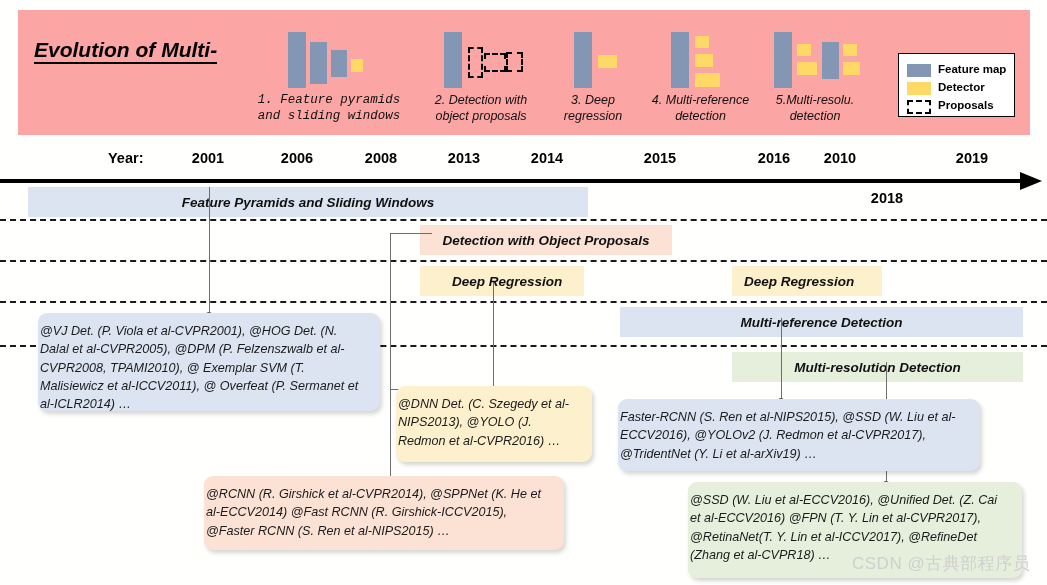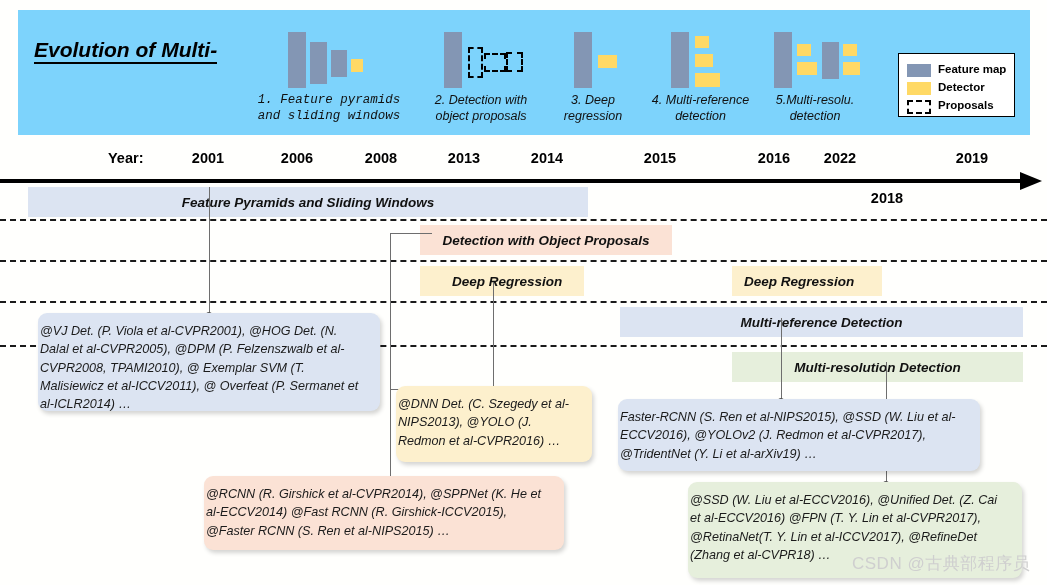--- a/index.html
+++ b/index.html
@@ -7,21 +7,21 @@
     width:1047px;height:585px;
     background:#fffffd;
     font-family:"Liberation Sans", sans-serif;
     position:relative;overflow:hidden;
   }
   #stage{position:absolute;left:0;top:0;width:1047px;height:585px;}
 
   
   .header-panel{
     position:absolute;left:18px;top:10px;width:1012px;height:125px;
-    background:#7dd3fc;
+    background:#fca5a5;
   }
   .title{
     position:absolute;left:16px;top:26px;width:230px;
     font-size:21px;font-weight:bold;font-style:italic;
     line-height:1.35;color:#000;
   }
   .title span{
     border-bottom:2.5px solid #000;display:inline;
     padding-bottom:1px;
   }
@@ -195,21 +195,21 @@
 
   <div class="year-word">Year:</div>
 
   <div class="year-label" style="left:208px;">2001</div>
   <div class="year-label" style="left:297px;">2006</div>
   <div class="year-label" style="left:381px;">2008</div>
   <div class="year-label" style="left:464px;">2013</div>
   <div class="year-label" style="left:547px;">2014</div>
   <div class="year-label" style="left:660px;">2015</div>
   <div class="year-label" style="left:774px;">2016</div>
-  <div class="year-label" style="left:840px;">2022</div>
+  <div class="year-label" style="left:840px;">2010</div>
   <div class="year-label" style="left:887px;margin-top:40px;">2018</div>
   <div class="year-label" style="left:972px;">2019</div>
 
   <div class="axis"></div>
   <div class="axis-head"></div>
 
   <div class="band" style="left:28px;top:187px;width:560px;background:#dce4f2;">
     <span>Feature Pyramids and Sliding Windows</span>
   </div>
 

